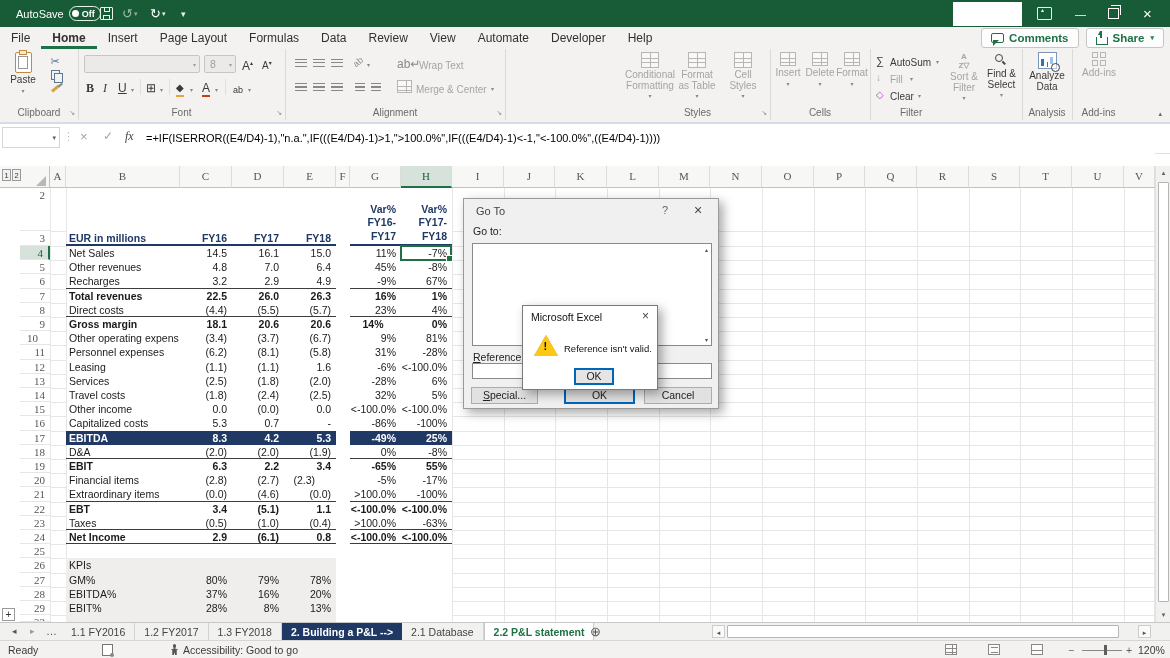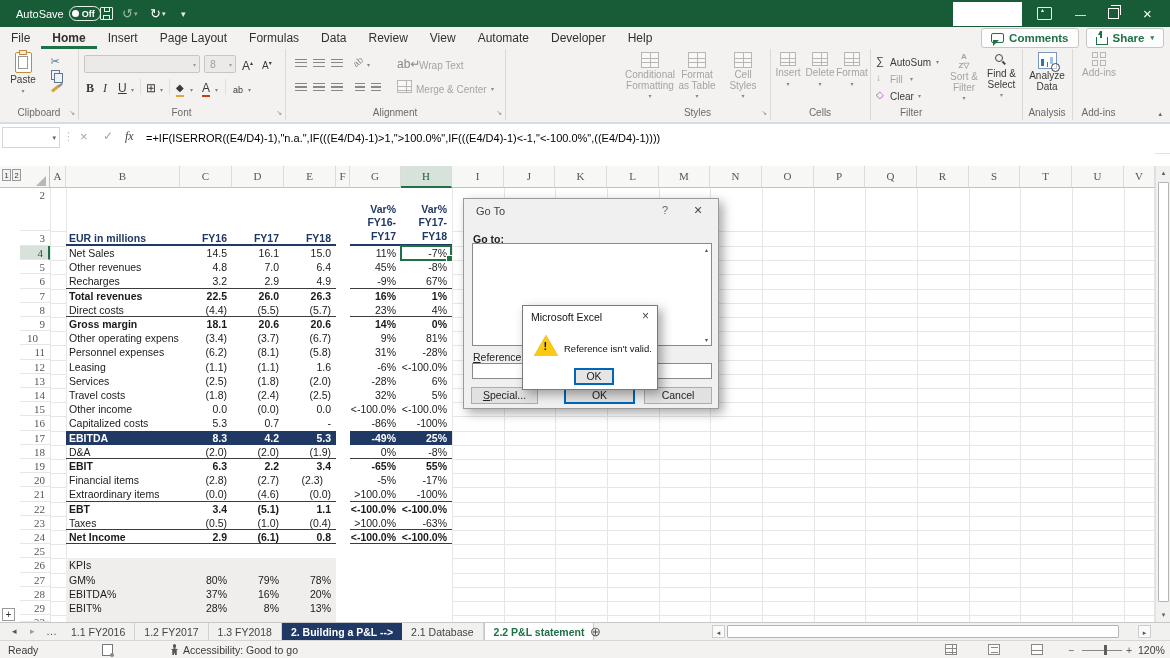--- a/index.html
+++ b/index.html
@@ -132,21 +132,21 @@
   .view-ic.grid2{background:linear-gradient(#8a8886,#8a8886) 0 3px/100% 1px no-repeat,linear-gradient(#8a8886,#8a8886) 0 6.5px/100% 1px no-repeat,linear-gradient(#8a8886,#8a8886) 5.5px 0/1px 100% no-repeat,#fbfbfa;}
   .view-ic.pl{background:linear-gradient(#8a8886,#8a8886) 2px 2px/7px 1px no-repeat,linear-gradient(#8a8886,#8a8886) 2px 7px/7px 1px no-repeat,#fbfbfa;}
   .view-ic.pb{background:linear-gradient(#8a8886,#8a8886) 0 5px/100% 1px no-repeat,#fbfbfa;}
   .zoom-track{position:absolute;left:1082px;top:8.5px;width:40px;height:1px;background:#8a8886;}
   .zoom-thumb{position:absolute;left:1104px;top:4px;width:3px;height:10px;background:#605e5c;}
   
   .dlg-goto{position:absolute;left:463px;top:198px;width:256px;height:211px;background:#f0f0f0;border:1px solid #9a9a9a;box-shadow:4px 4px 10px rgba(0,0,0,.35);z-index:10;box-sizing:border-box;font-size:10.5px;color:#222;}
   .dlg-title{position:absolute;left:12px;top:6px;font-size:11px;color:#444;}
   .dlg-help{position:absolute;left:198px;top:5px;color:#666;font-size:11px;}
   .dlg-close{position:absolute;left:230px;top:3px;color:#444;font-size:14px;}
-  .goto-label{position:absolute;left:9px;top:34px;font-weight:bold;}
+  .goto-label{position:absolute;left:9px;top:26px;}
   .goto-list{position:absolute;left:8px;top:44px;width:240px;height:103px;background:#fff;border:1px solid #8a8a8a;box-sizing:border-box;}
   .ls-up{position:absolute;right:3px;top:2px;font-size:6px;color:#555;}
   .ls-dn{position:absolute;right:3px;bottom:2px;font-size:6px;color:#555;}
   .ref-label{position:absolute;left:9px;top:152px;}
   .ref-input{position:absolute;left:8px;top:164px;width:240px;height:16px;background:#fff;border:1px solid #8a8a8a;box-sizing:border-box;font-size:10.5px;}
   .btn{position:absolute;height:17px;background:#e1e1e1;border:1px solid #adadad;box-sizing:border-box;text-align:center;line-height:15px;font-size:10.5px;color:#222;}
   .btn.special{left:7px;top:188px;width:67px;}
   .btn.ok-default{left:100px;top:188px;width:71px;border:2px solid #0066b8;line-height:13px;}
   .btn.cancel{left:180px;top:188px;width:68px;}
   .dlg-alert{position:absolute;left:522px;top:305px;width:136px;height:85px;background:#fff;border:1px solid #7a7a7a;box-shadow:4px 4px 10px rgba(0,0,0,.35);z-index:12;box-sizing:border-box;font-size:9.5px;color:#111;}
@@ -542,21 +542,21 @@
     <div class="cell cv bb" style="left: 180px; top: 149.8px; width: 52px; height: 14.2px;">(4.4)</div>
     <div class="cell cv bb" style="left: 232px; top: 149.8px; width: 52px; height: 14.2px;">(5.5)</div>
     <div class="cell cv bb" style="left: 284px; top: 149.8px; width: 52px; height: 14.2px;">(5.7)</div>
     <div class="cell cv bb" style="left: 350px; top: 149.8px; width: 51px; height: 14.2px;">23%</div>
     <div class="cell cv bb" style="left: 401px; top: 149.8px; width: 51px; height: 14.2px;">4%</div>
     <div class="rn" style="left: 20px; top: 164px; width: 30px; height: 14.2px;">9</div>
     <div class="cell cl b" style="left: 66px; top: 164px; width: 114px; height: 14.2px;">Gross margin</div>
     <div class="cell cv b" style="left: 180px; top: 164px; width: 52px; height: 14.2px;">18.1</div>
     <div class="cell cv b" style="left: 232px; top: 164px; width: 52px; height: 14.2px;">20.6</div>
     <div class="cell cv b" style="left: 284px; top: 164px; width: 52px; height: 14.2px;">20.6</div>
-    <div class="cell cv b" style="left: 350px; top: 164px; width: 51px; height: 14.2px;">14%</div>
+    <div class="cell cv b" style="left: 350px; top: 164px; width: 51px; height: 14.2px; text-align: center;">14%</div>
     <div class="cell cv b" style="left: 401px; top: 164px; width: 51px; height: 14.2px;">0%</div>
     <div class="rn" style="left: 20px; top: 178.2px; width: 30px; height: 14.2px; text-align: center;">10</div>
     <div class="cell cl " style="left: 66px; top: 178.2px; width: 114px; height: 14.2px;">Other operating expens</div>
     <div class="cell cv " style="left: 180px; top: 178.2px; width: 52px; height: 14.2px;">(3.4)</div>
     <div class="cell cv " style="left: 232px; top: 178.2px; width: 52px; height: 14.2px;">(3.7)</div>
     <div class="cell cv " style="left: 284px; top: 178.2px; width: 52px; height: 14.2px;">(6.7)</div>
     <div class="cell cv " style="left: 350px; top: 178.2px; width: 51px; height: 14.2px;">9%</div>
     <div class="cell cv " style="left: 401px; top: 178.2px; width: 51px; height: 14.2px;">81%</div>
     <div class="rn" style="left: 20px; top: 192.4px; width: 30px; height: 14.2px;">11</div>
     <div class="cell cl " style="left: 66px; top: 192.4px; width: 114px; height: 14.2px;">Personnel expenses</div>
@@ -618,21 +618,21 @@
     <div class="cell cl b" style="left: 66px; top: 306px; width: 114px; height: 14.2px;">EBIT</div>
     <div class="cell cv b" style="left: 180px; top: 306px; width: 52px; height: 14.2px;">6.3</div>
     <div class="cell cv b" style="left: 232px; top: 306px; width: 52px; height: 14.2px;">2.2</div>
     <div class="cell cv b" style="left: 284px; top: 306px; width: 52px; height: 14.2px;">3.4</div>
     <div class="cell cv b" style="left: 350px; top: 306px; width: 51px; height: 14.2px;">-65%</div>
     <div class="cell cv b" style="left: 401px; top: 306px; width: 51px; height: 14.2px;">55%</div>
     <div class="rn" style="left: 20px; top: 320.2px; width: 30px; height: 14.2px;">20</div>
     <div class="cell cl " style="left: 66px; top: 320.2px; width: 114px; height: 14.2px;">Financial items</div>
     <div class="cell cv " style="left: 180px; top: 320.2px; width: 52px; height: 14.2px;">(2.8)</div>
     <div class="cell cv " style="left: 232px; top: 320.2px; width: 52px; height: 14.2px;">(2.7)</div>
-    <div class="cell cv " style="left: 276px; top: 320.2px; width: 52px; height: 14.2px;">(2.3)</div>
+    <div class="cell cv " style="left: 268px; top: 320.2px; width: 52px; height: 14.2px;">(2.3)</div>
     <div class="cell cv " style="left: 350px; top: 320.2px; width: 51px; height: 14.2px;">-5%</div>
     <div class="cell cv " style="left: 401px; top: 320.2px; width: 51px; height: 14.2px;">-17%</div>
     <div class="rn" style="left: 20px; top: 334.4px; width: 30px; height: 14.2px;">21</div>
     <div class="cell cl bb" style="left: 66px; top: 334.4px; width: 114px; height: 14.2px;">Extraordinary items</div>
     <div class="cell cv bb" style="left: 180px; top: 334.4px; width: 52px; height: 14.2px;">(0.0)</div>
     <div class="cell cv bb" style="left: 232px; top: 334.4px; width: 52px; height: 14.2px;">(4.6)</div>
     <div class="cell cv bb" style="left: 284px; top: 334.4px; width: 52px; height: 14.2px;">(0.0)</div>
     <div class="cell cv bb" style="left: 350px; top: 334.4px; width: 51px; height: 14.2px;">&gt;100.0%</div>
     <div class="cell cv bb" style="left: 401px; top: 334.4px; width: 51px; height: 14.2px;">-100%</div>
     <div class="rn" style="left: 20px; top: 348.6px; width: 30px; height: 14.2px;">22</div>

